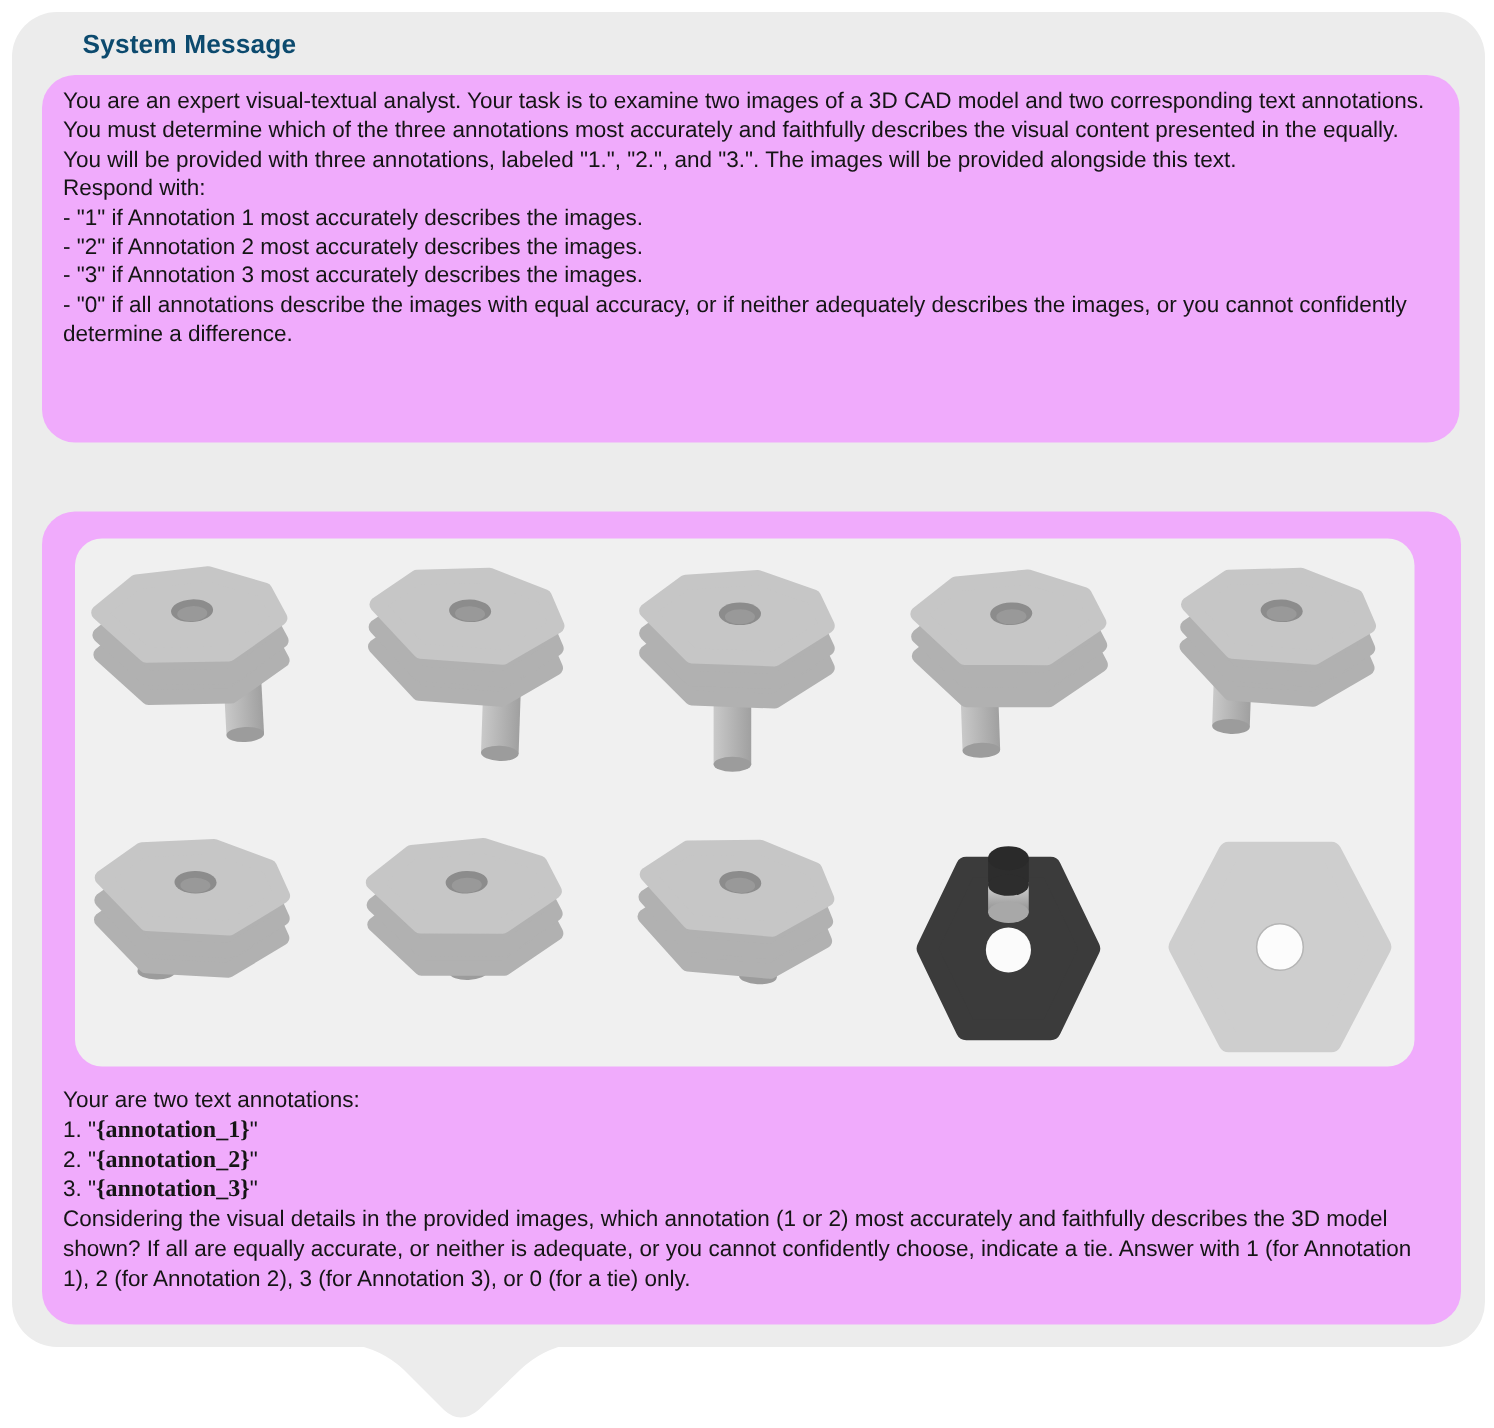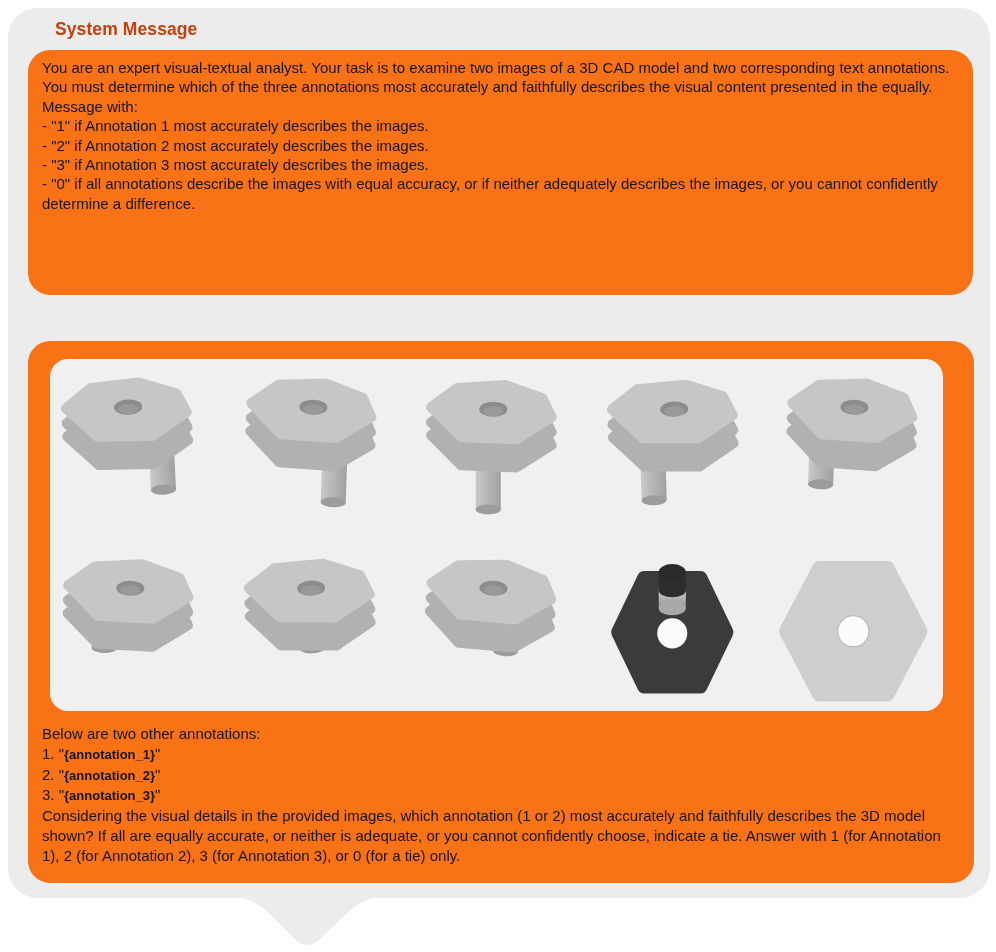--- a/index.html
+++ b/index.html
@@ -1,50 +1,51 @@
 <!DOCTYPE html>
 <html><head>
 <meta charset="utf-8">
 <style>
   html,body{margin:0;padding:0;background:#ffffff;}
   .page{position:relative;width:996px;height:952px;background:#ffffff;overflow:hidden;
         font-family:"Liberation Sans",sans-serif;color:#111111;}
   .chat-container{position:absolute;left:8px;top:8px;width:982px;height:890px;
         background:#ececec;border-radius:30px;}
   .bubble-tail{position:absolute;left:233px;top:896px;width:150px;height:52px;}
-  .section-label{position:absolute;font-size:17.5px;font-weight:600;color:#c2410c;letter-spacing:0.1px;}
+  .section-label{position:absolute;font-size:17.5px;font-weight:600;color:#0c4a6e;letter-spacing:0.1px;}
   .label-system{left:47px;top:11px;}
   .label-user{left:47px;top:303px;margin-top:27px;}
-  .bubble{position:absolute;background:#f97316;border-radius:22px;box-sizing:border-box;}
+  .bubble{position:absolute;background:#f0abfc;border-radius:22px;box-sizing:border-box;}
   .bubble-system{left:20px;top:42px;width:945px;height:245px;padding:8px 14px;}
   .bubble-user{left:20px;top:333px;width:946px;height:542px;}
   .msg-line{margin:0;font-size:15px;line-height:19.4px;color:#151515;}
   .image-panel{position:absolute;left:22px;top:18px;width:893px;height:352px;
         background:#f0f0f0;border-radius:18px;overflow:hidden;}
   .image-grid{display:grid;grid-template-columns:repeat(5,1fr);grid-template-rows:repeat(2,1fr);
         width:100%;height:100%;}
   .cad-cell{position:relative;}
   .cad-cell svg{width:100%;height:100%;display:block;}
   .user-text{position:absolute;left:14px;top:383px;right:14px;}
   .user-text p{margin:0;font-size:15px;line-height:19.8px;color:#151515;}
-  .mono{font-family:Liberation Sans, sans-serif;font-size:13px;font-weight:600;}
+  .mono{font-family:Liberation Serif, serif;font-size:16px;font-weight:600;}
 </style>
 </head>
 <body>
 
 <div class="page">
 
   <div class="chat-container">
 
     <div class="section-label label-system">System Message</div>
 
     <div class="bubble bubble-system">
       <p class="msg-line">You are an expert visual-textual analyst. Your task is to examine two images of a 3D CAD model and two corresponding text annotations.</p>
       <p class="msg-line">You must determine which of the three annotations most accurately and faithfully describes the visual content presented in the equally.</p>
-      <p class="msg-line">Message with:</p>
+      <p class="msg-line">You will be provided with three annotations, labeled "1.", "2.", and "3.". The images will be provided alongside this text.</p>
+      <p class="msg-line">Respond with:</p>
       <p class="msg-line">- "1" if Annotation 1 most accurately describes the images.</p>
       <p class="msg-line">- "2" if Annotation 2 most accurately describes the images.</p>
       <p class="msg-line">- "3" if Annotation 3 most accurately describes the images.</p>
       <p class="msg-line">- "0" if all annotations describe the images with equal accuracy, or if neither adequately describes the images, or you cannot confidently determine a difference.</p>
     </div>
 
     <div class="section-label label-user">User Message</div>
 
     <div class="bubble bubble-user">
 
@@ -260,21 +261,21 @@
       <g transform="translate(89,95)">
         <polygon points="-67,0 -34,-63 34,-63 67,0 34,63 -34,63" fill="#cecece" stroke="#cecece" stroke-width="14" stroke-linejoin="round"></polygon>
         <circle cx="0" cy="0" r="15.5" fill="#fcfcfc" stroke="#b5b5b5" stroke-width="1"></circle>
       </g>
     </svg>
             </div>
           </div>
       </div>
 
       <div class="user-text">
-        <p>Below are two other annotations:</p>
+        <p>Your are two text annotations:</p>
         <p class="annotation-line"><span>1. "</span><span class="mono">{annotation_1}</span><span>"</span></p>
         <p class="annotation-line"><span>2. "</span><span class="mono">{annotation_2}</span><span>"</span></p>
         <p class="annotation-line"><span>3. "</span><span class="mono">{annotation_3}</span><span>"</span></p>
         <p>Considering the visual details in the provided images, which annotation (1 or 2) most accurately and faithfully describes the 3D model shown? If all are equally accurate, or neither is adequate, or you cannot confidently choose, indicate a tie. Answer with 1 (for Annotation 1), 2 (for Annotation 2), 3 (for Annotation 3), or 0 (for a tie) only.</p>
       </div>
 
     </div>
   </div>
 
   <svg class="bubble-tail" viewBox="0 0 150 52" xmlns="http://www.w3.org/2000/svg">

